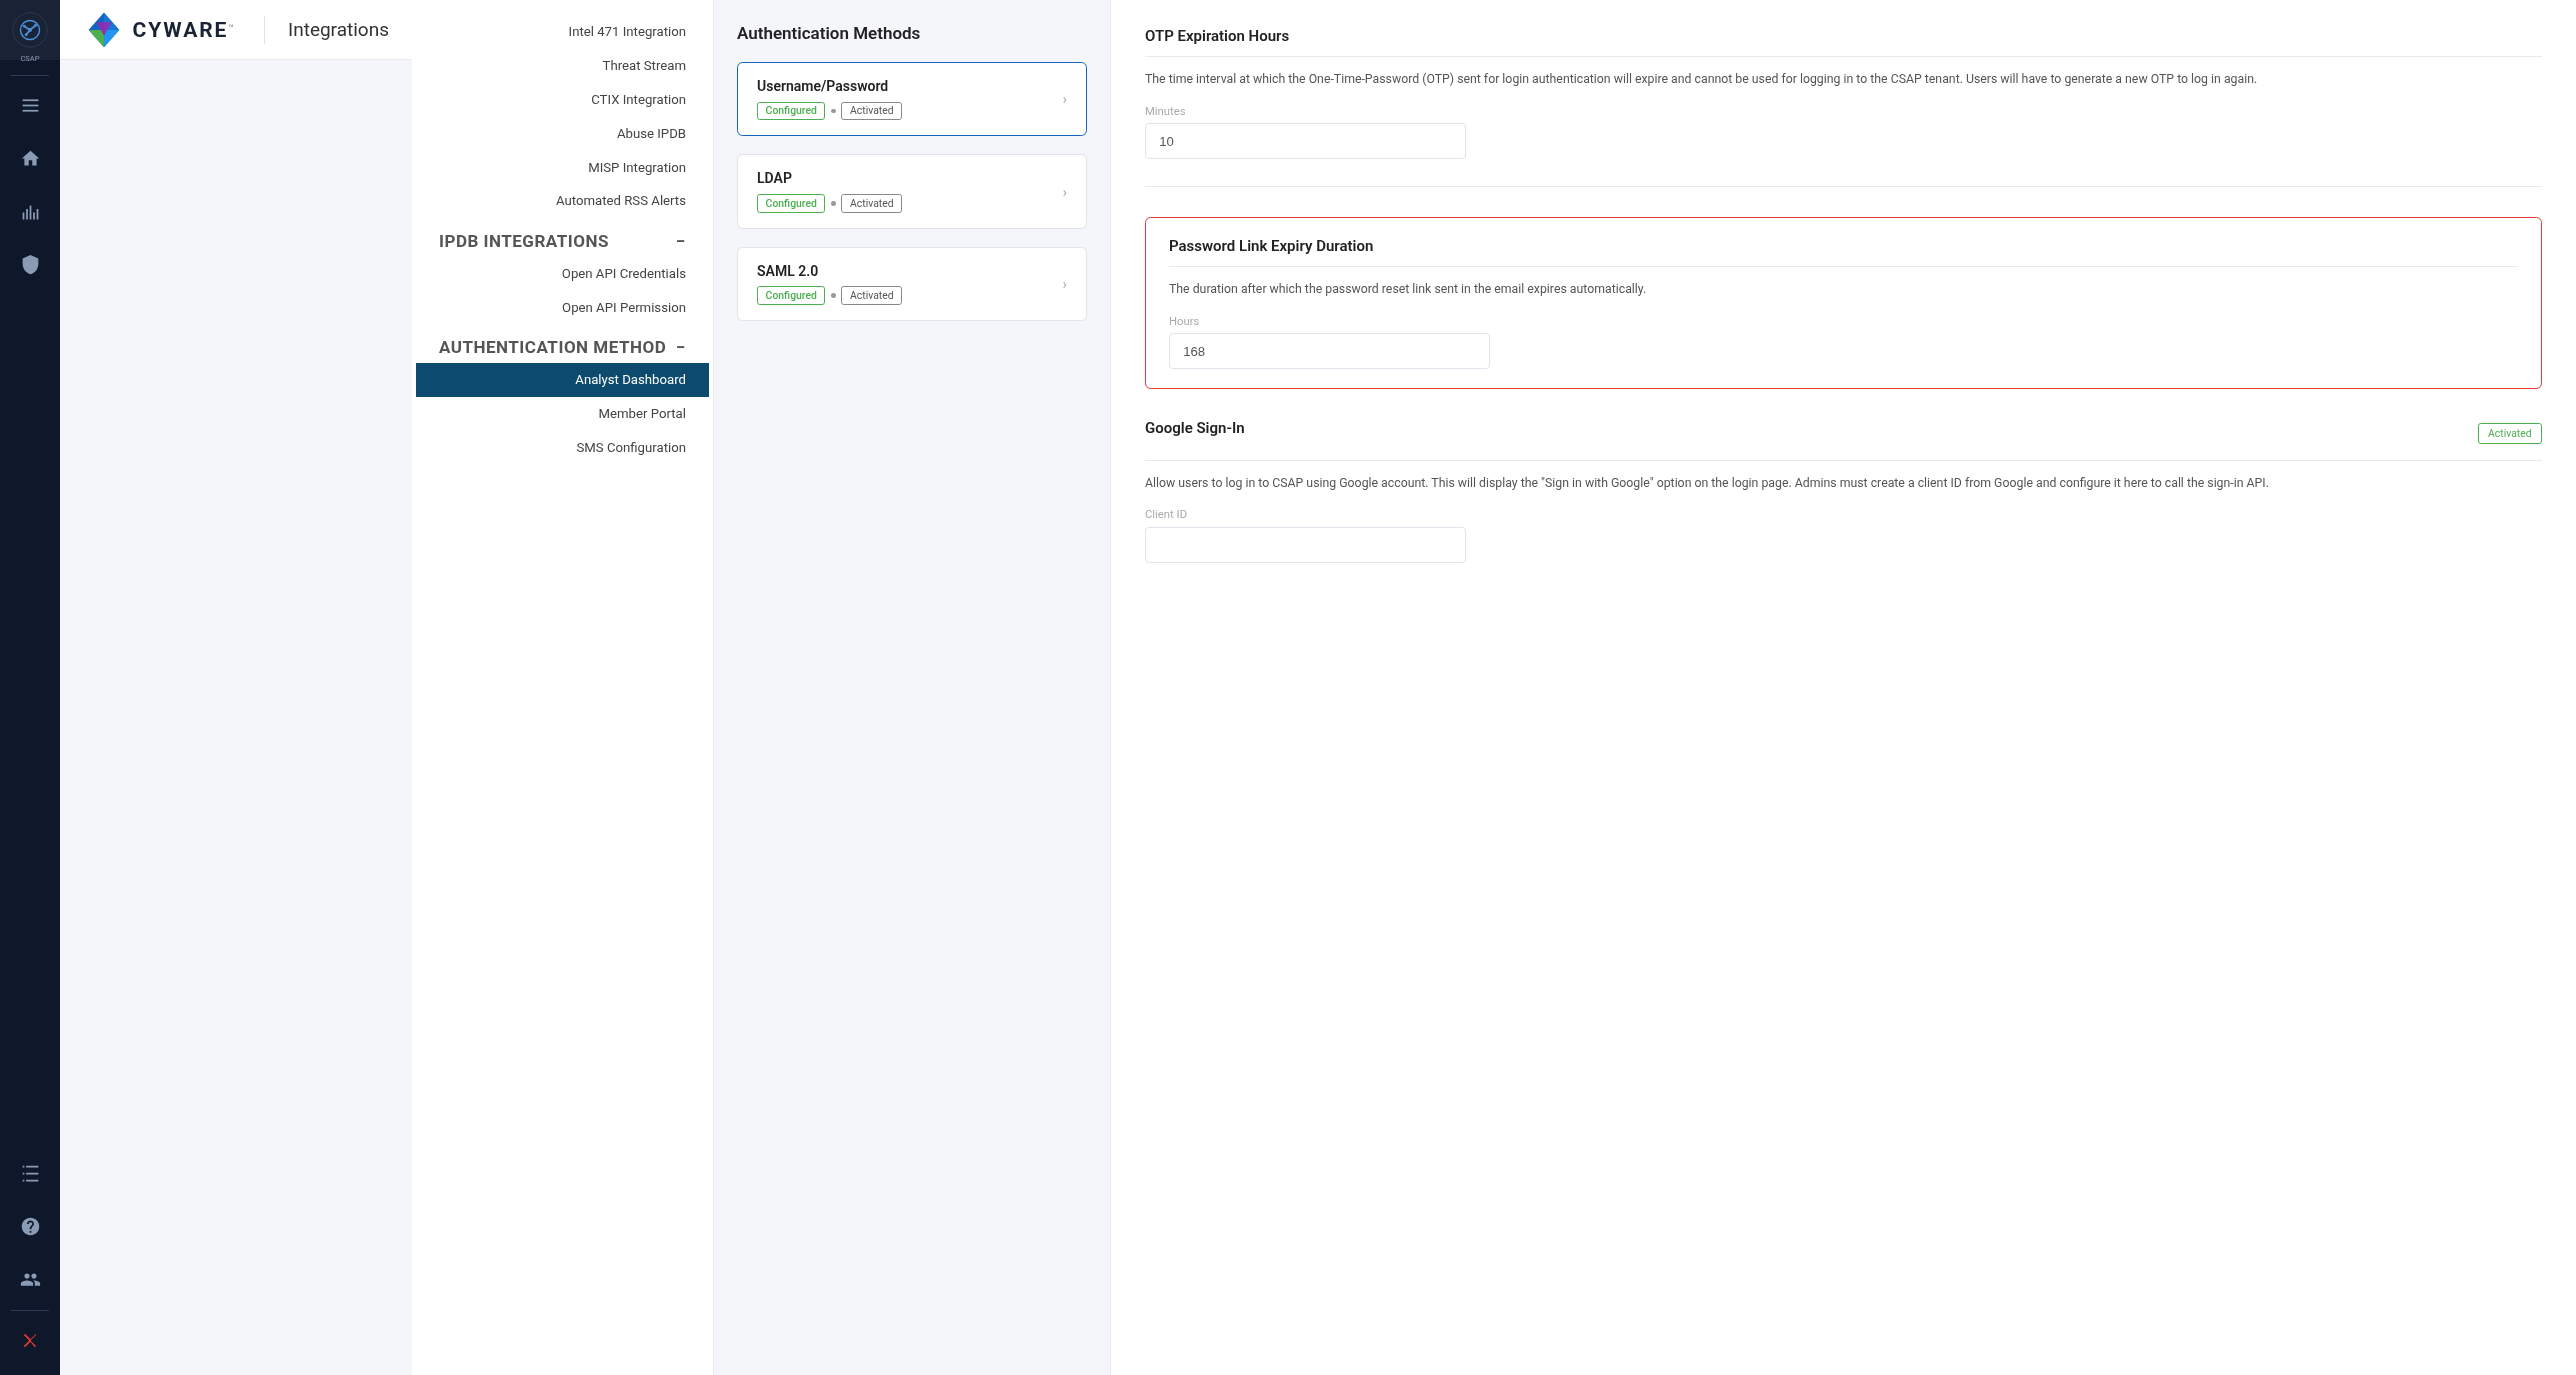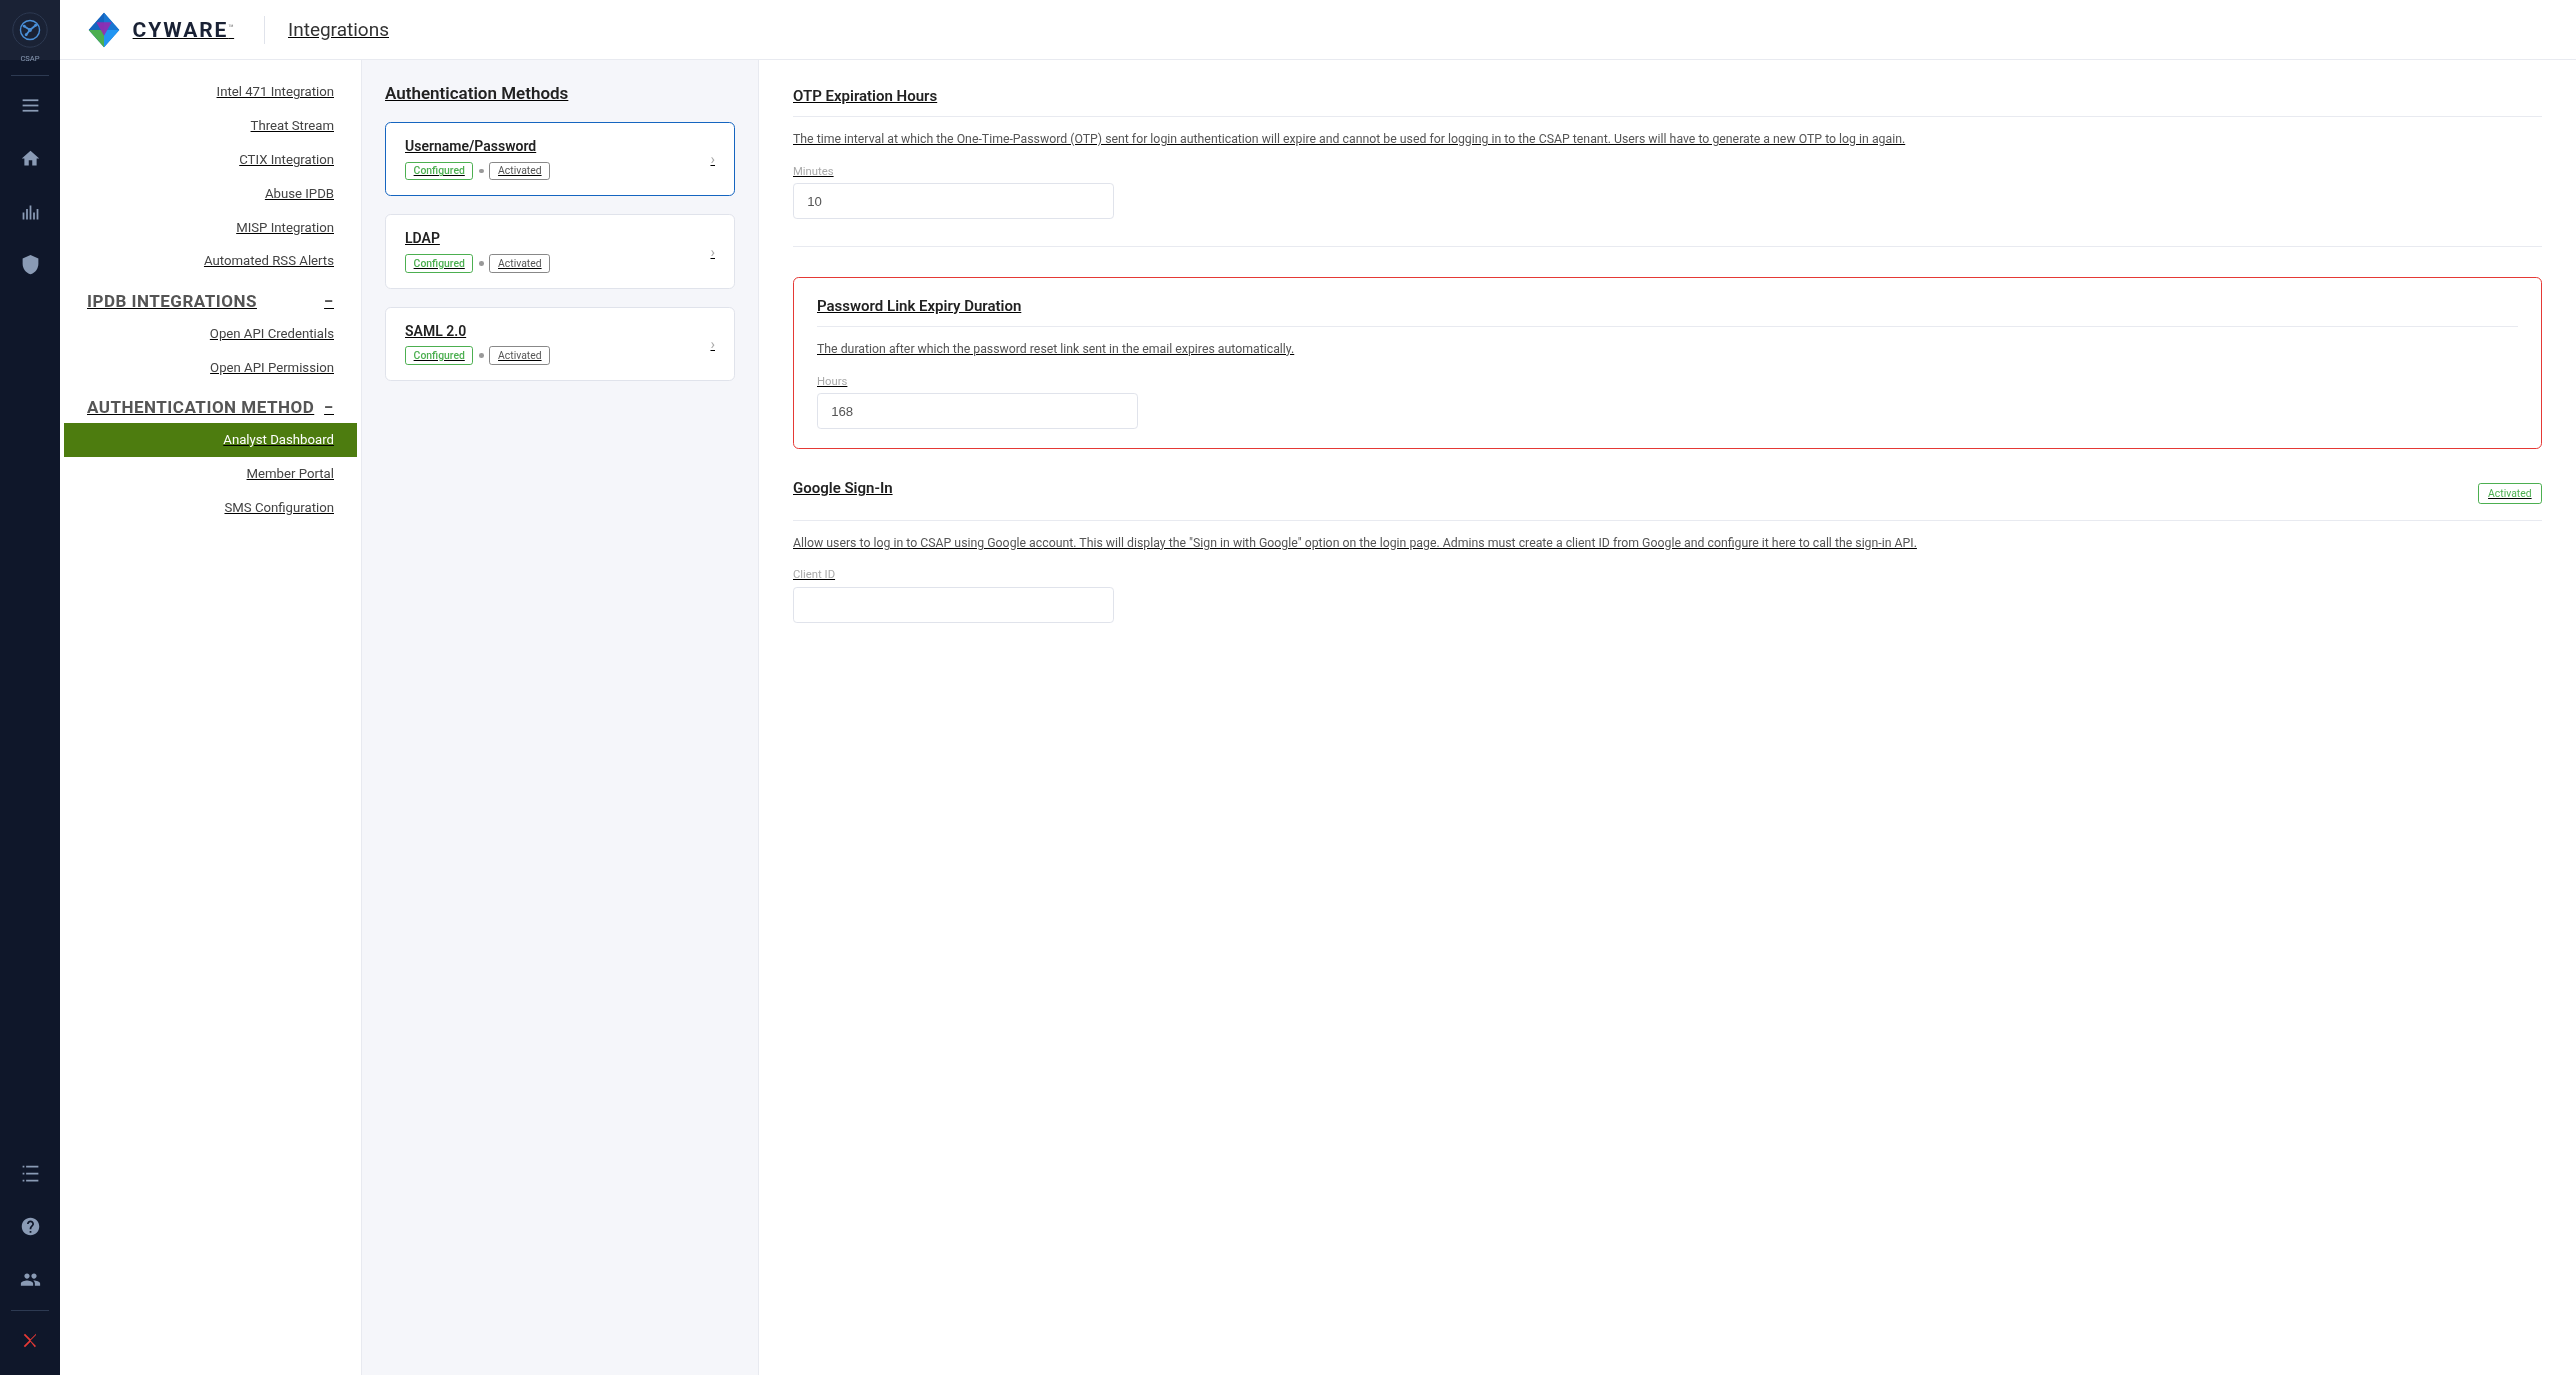--- a/index.html
+++ b/index.html
@@ -37,23 +37,22 @@
       gap: 2.8px;
     }
     .nav-icon-item svg { width: 21px; height: 21px; fill: currentColor; }
     .nav-divider { width: 38px; height: 0.9px; background: #2d3a52; margin: 3.8px 0; }
     .nav-spacer { flex: 1; }
 
     
     .main-area {
       flex: 1;
       display: flex;
-      flex-direction: column;
+      flex-direction: row;
       overflow: hidden;
-      text-decoration: underline;
     }
     .top-header {
       height: 60px;
       background: #fff;
       border-bottom: 0.9px solid #e8eaf0;
       display: flex;
       align-items: center;
       padding: 0 23px;
       flex-shrink: 0;
     }
@@ -86,21 +85,21 @@
       padding: 15px 4px;
       text-align: right;
     }
     .sidebar-item {
       padding: 9.4px 23px;
       font-size: 13.2px;
       color: #444;
       cursor: pointer;
     }
     .sidebar-item.active {
-      background: #4d7c0f;
+      background: #0c4a6e;
       color: #fff;
       border-radius: 0;
     }
     .sidebar-section-header {
       padding: 13.2px 23px 5.7px;
       font-size: 10.4px;
       font-weight: 700;
       color: #333;
       letter-spacing: 0.5px;
       display: flex;

